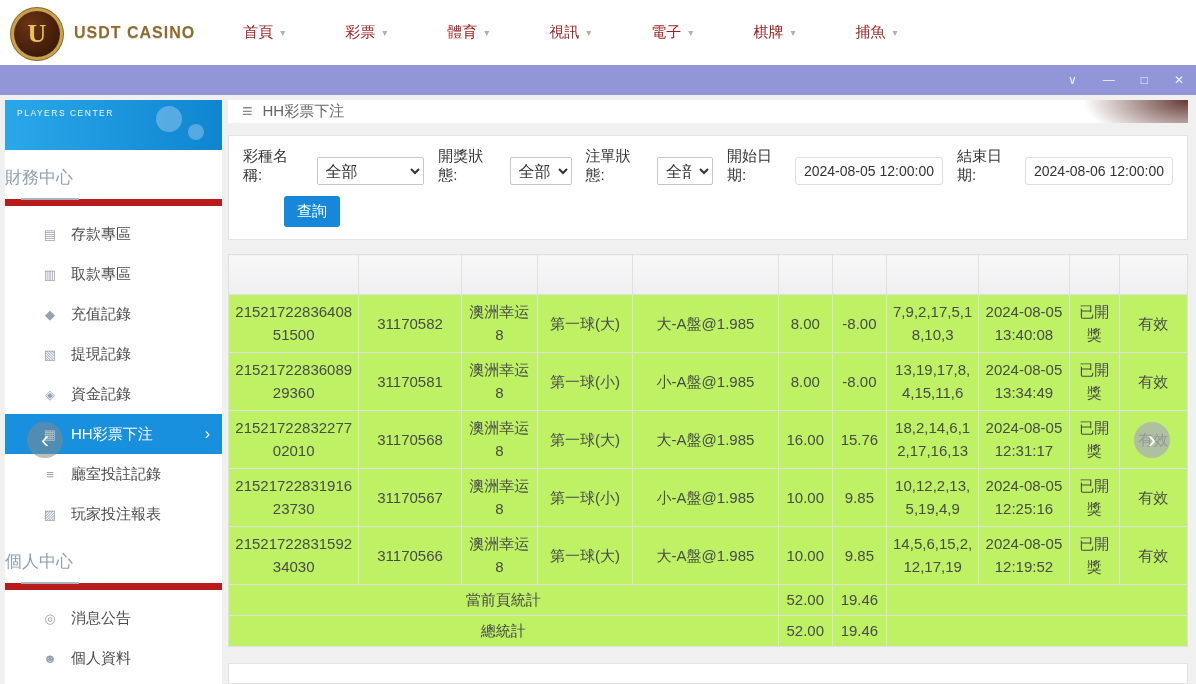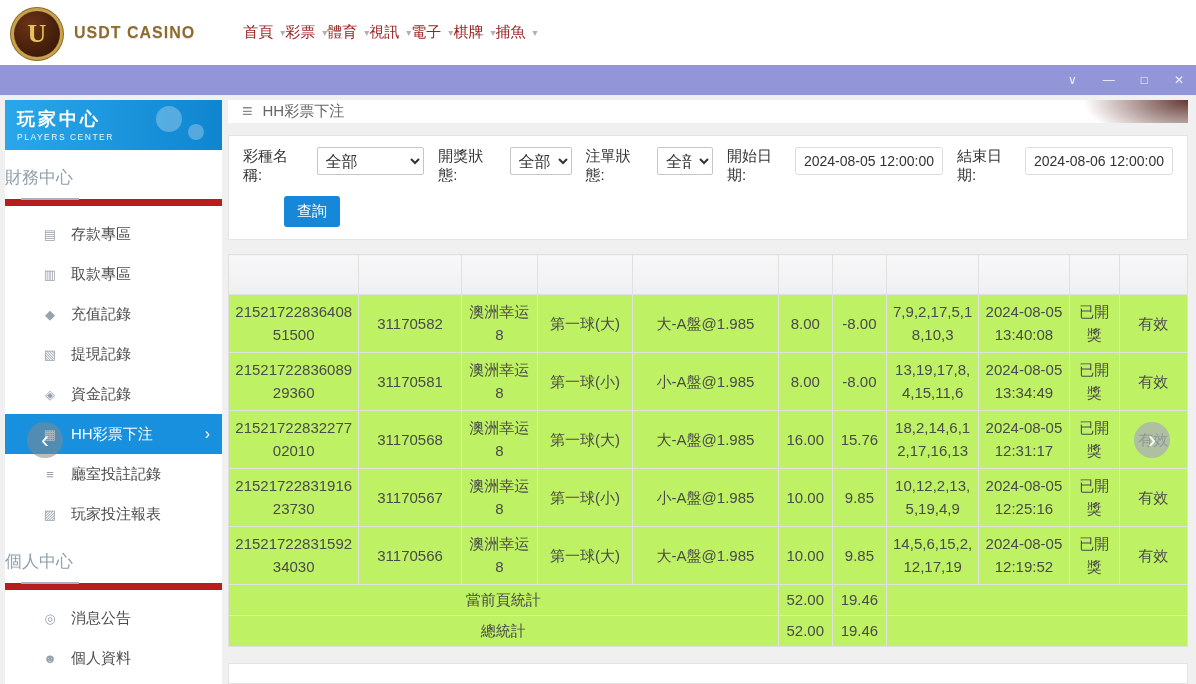--- a/index.html
+++ b/index.html
@@ -10,21 +10,21 @@
   .topbar { height:65px; background:#fff; display:flex; align-items:center; padding-left:12px; }
   .logo { display:flex; align-items:center; cursor:pointer; }
   .logo-circle { width:46px; height:46px; border-radius:50%;
     background:radial-gradient(circle at 35% 30%, #6b3316, #2e1205);
     box-shadow:0 0 0 3px #c9a24b, 0 0 0 4px #8a6a20;
     display:flex; align-items:center; justify-content:center; margin:2px 6px 0 2px; }
   .logo-circle span { color:#e6c35c; font-family:"Liberation Serif","DejaVu Serif",serif;
     font-weight:bold; font-size:26px; }
   .logo-text { font-size:16px; font-weight:bold; color:#8f6b2c; letter-spacing:1px;
     margin-left:8px; text-shadow:0 1px 0 rgba(0,0,0,0.15); }
-  .mainnav { display:flex; margin-left:48px; }
+  .mainnav { display:flex; margin-left:48px; gap:60px; }
   .nav-item { display:flex; align-items:center; font-size:15px; color:#9c2121; cursor:pointer; }
   .nav-item .chev { color:#b0b0b0; font-size:10px; margin-left:7px; }
 
   
   .titlebar { height:30px; background:#9296d8; display:flex; align-items:center;
     justify-content:flex-end; padding-right:12px; gap:26px; }
   .win-ctl { color:#eef0fb; font-size:12px; cursor:pointer; line-height:1; }
 
   
   .app-body { position:relative; height:589px; padding:5px 8px 0 5px; display:flex; gap:6px; }
@@ -56,21 +56,21 @@
   .main { flex:1; display:flex; flex-direction:column; min-width:0; }
   .crumbbar { height:48px; background:#fff; display:flex; align-items:center;
     padding-left:14px; gap:10px; color:#666; font-size:15px; position:relative; overflow:hidden; }
   .hamburger { color:#8a8a8a; font-size:18px; cursor:pointer; }
   .corner-shade { position:absolute; top:0; right:0; width:190px; height:46px;
     background:radial-gradient(ellipse 150px 62px at 100% 0%, rgba(72,20,14,0.85), rgba(72,20,14,0) 70%); }
 
   .filter-panel { margin-top:12px; background:#fff; border:1px solid #e3e3e3;
     padding:11px 14px 12px; }
   .filter-row { display:flex; align-items:center; gap:14px; font-size:15px; color:#333; }
-  .fgroup { display:flex; align-items:flex-start; gap:12px; }
+  .fgroup { display:flex; align-items:flex-end; gap:12px; }
   select { height:28px; border:1px solid #c6c6c6; border-radius:2px; font-size:16px;
     color:#333; background:#fff; padding:2px 4px;
     font-family:"Liberation Sans","DejaVu Sans",sans-serif; }
   .sel-lottery { width:112px; } .sel-draw { width:62px; } .sel-bet { width:56px; }
   .date-input { width:148px; height:28px; border:1px solid #ddd; border-radius:3px;
     padding:2px 8px; font-size:14px; color:#333;
     font-family:"Liberation Sans","DejaVu Sans",sans-serif; }
   .search-btn { margin-top:11px; background:#1687d9; color:#fff; border:none;
     border-radius:3px; padding:6px 13px; font-size:15px; cursor:pointer; display:inline-block;margin-left:41px; }
 
@@ -139,21 +139,20 @@
   <span class="win-ctl">∨</span>
   <span class="win-ctl">—</span>
   <span class="win-ctl">□</span>
   <span class="win-ctl">✕</span>
 </div>
 
 <div class="app-body">
 
   <aside class="sidebar">
     <div class="sidebar-head">
-      <div class="sb-title">玩家中心</div>
       <div class="sb-sub">PLAYERS CENTER</div>
       <div class="deco-ball b1"></div>
       <div class="deco-ball b2"></div>
     </div>
 
     <div class="section-label">財務中心</div>
     <ul class="menu">
         <li class="menu-item">
         <span class="mi-icon">▤</span>
         <span>存款專區</span>

